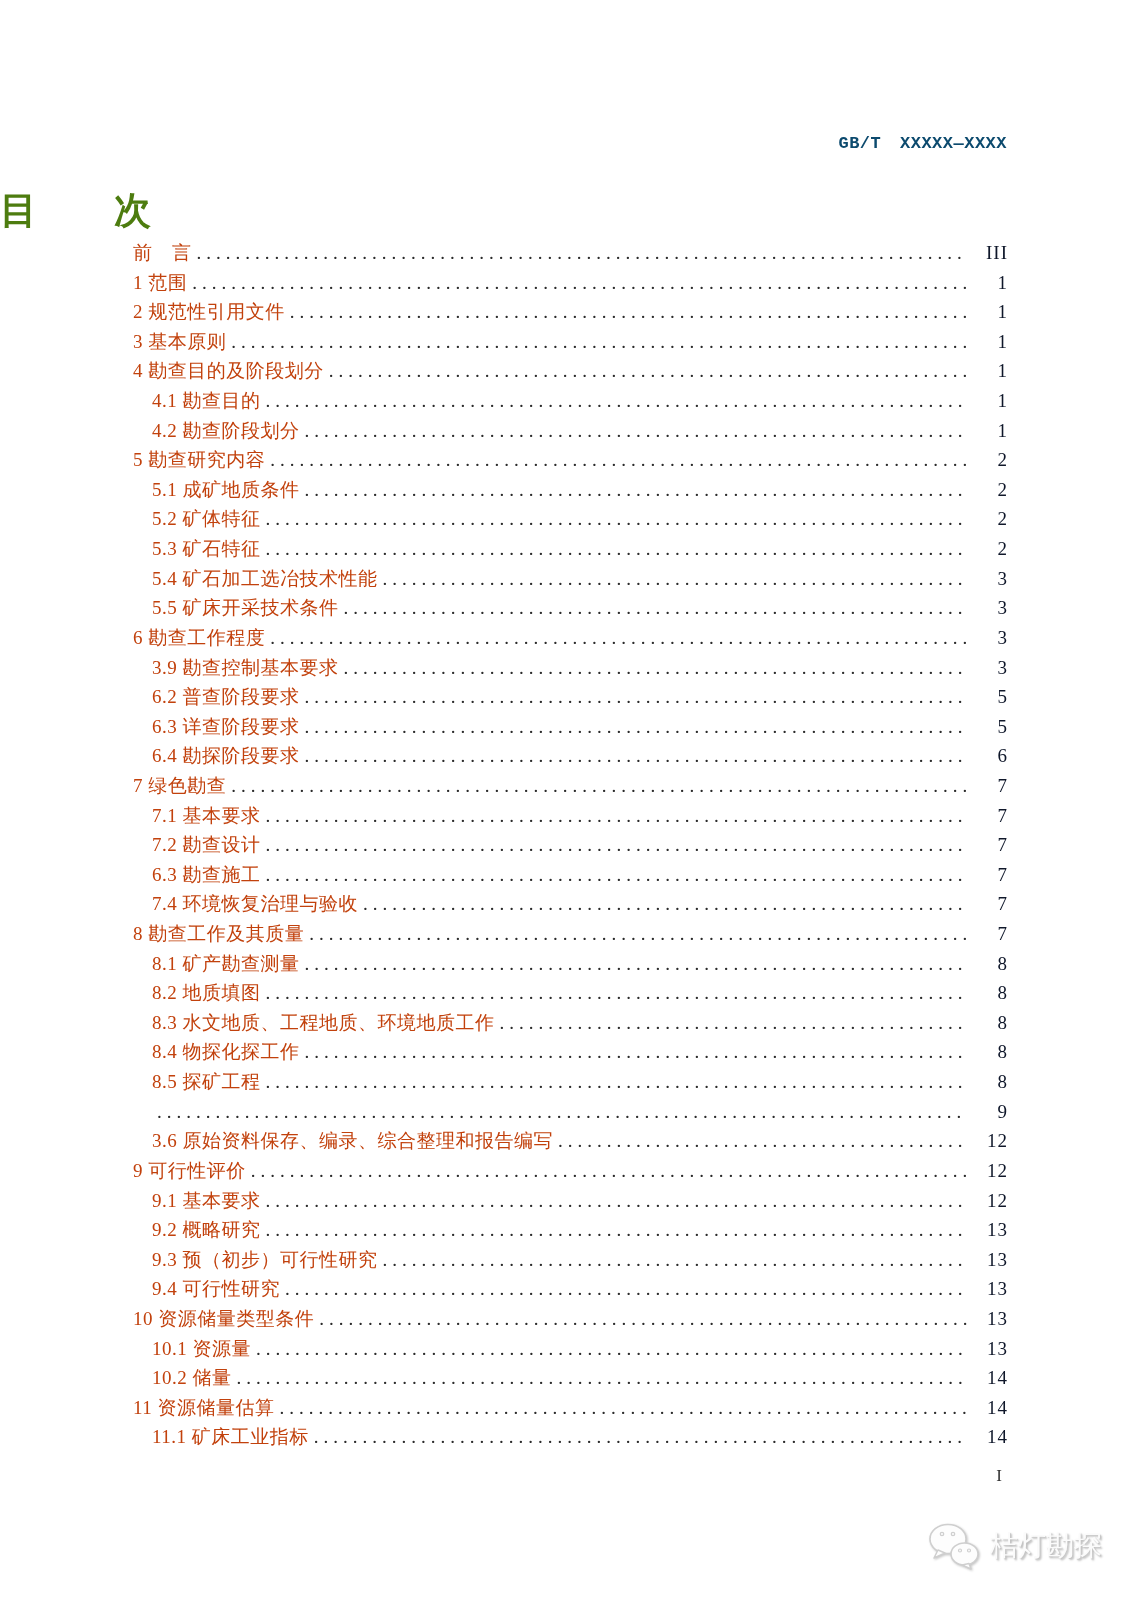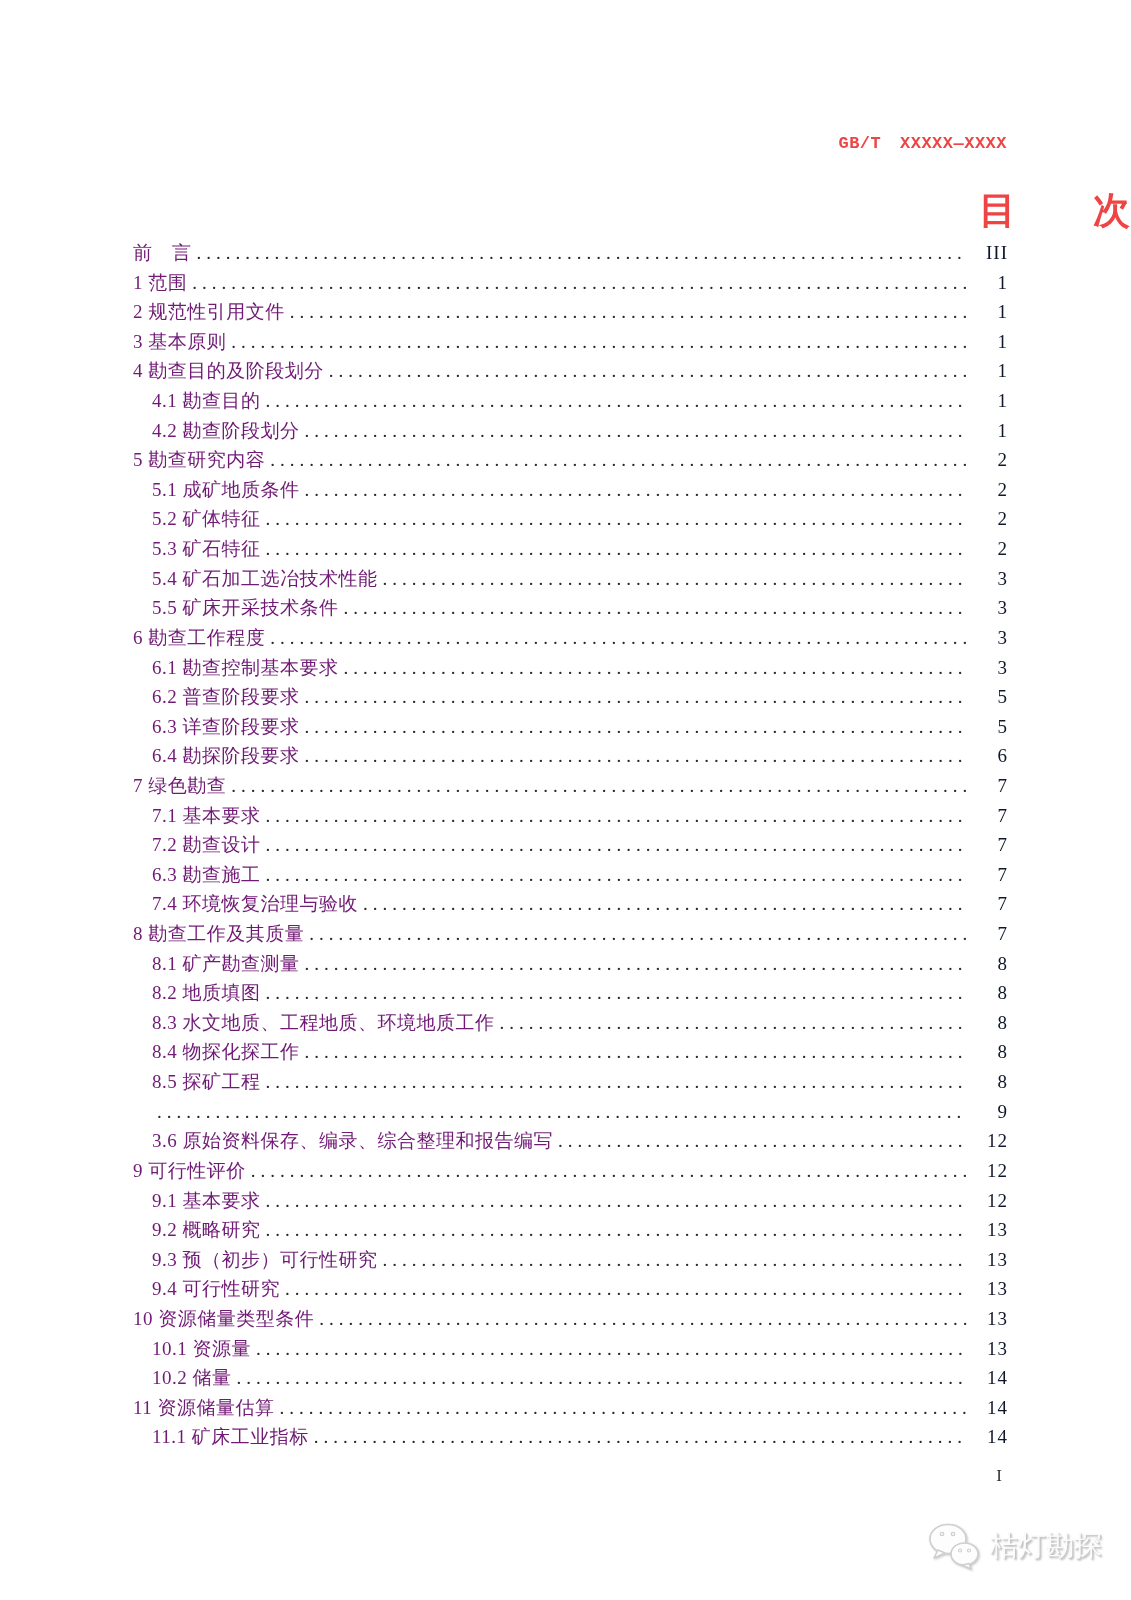--- a/index.html
+++ b/index.html
@@ -18,54 +18,54 @@
   }
   .doc-code {
     position: absolute;
     top: 134px;
     right: 124px;
     font-family: "Liberation Mono", "DejaVu Sans Mono", monospace;
     font-size: 17px;
     font-weight: 600;
     letter-spacing: 0.5px;
     word-spacing: 8px;
-    color: #ef4444;
+    color: #0c4a6e;
     white-space: pre;
   }
   .title {
     position: absolute;
     top: 186px;
     left: 0;
     width: 100%;
     margin: 0;
-    text-align: right;
+    text-align: left;
     font-size: 37px;
     font-weight: 700;
-    color: #ef4444;
+    color: #4d7c0f;
     letter-spacing: 1px;
   }
   .toc {
     position: absolute;
     top: 238px;
     left: 133px;
     right: 123px;
   }
   .row {
     display: flex;
     align-items: baseline;
     height: 29.62px;
     font-size: 19px;
     line-height: 29.62px;
     white-space: nowrap;
   }
   .row.lvl1 { padding-left: 19px; }
   .row .label {
     flex: 0 0 auto;
     letter-spacing: 0.5px;
-    color: #701a75;
+    color: #c2410c;
   }
   .row .dots {
     flex: 1 1 auto;
     min-width: 0;
     overflow: hidden;
     white-space: nowrap;
     margin-left: 5px;
     color: #2b2b2b;
   }
   .row .dots::after {
@@ -199,21 +199,21 @@
       <span class="pageno">3</span>
     </div>
 
     <div class="row lvl0">
       <span class="label">6 勘查工作程度</span>
       <span class="dots"></span>
       <span class="pageno">3</span>
     </div>
 
     <div class="row lvl1">
-      <span class="label">6.1 勘查控制基本要求</span>
+      <span class="label">3.9 勘查控制基本要求</span>
       <span class="dots"></span>
       <span class="pageno">3</span>
     </div>
 
     <div class="row lvl1">
       <span class="label">6.2 普查阶段要求</span>
       <span class="dots"></span>
       <span class="pageno">5</span>
     </div>
 

